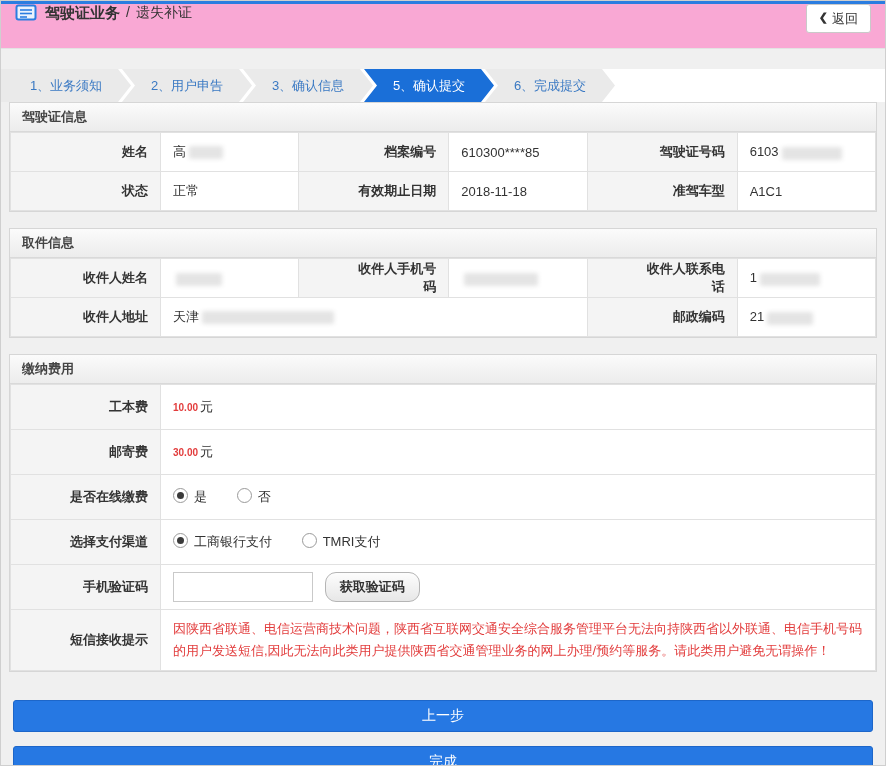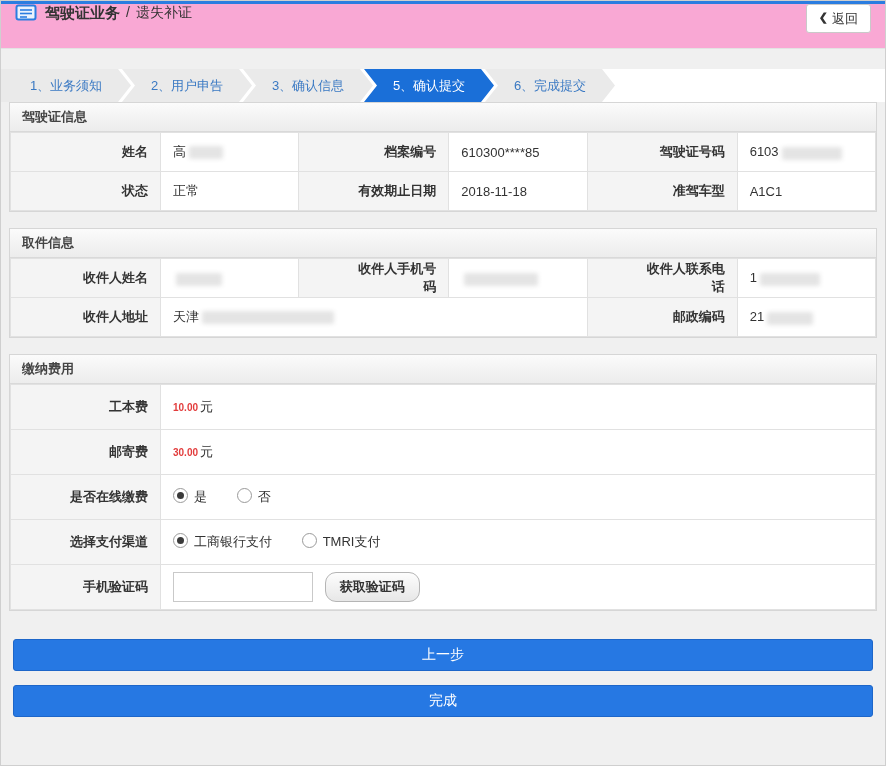--- a/index.html
+++ b/index.html
@@ -187,20 +187,26 @@
           </label>
         </td>
       </tr>
       <tr class="row-tall">
         <td class="lbl">手机验证码</td>
         <td class="val">
           <input class="captcha-input" type="text" value="" style="">
           <button class="captcha-btn">获取验证码</button>
         </td>
       </tr>
+      <tr>
+        <td class="lbl">短信接收提示</td>
+        <td class="val sms-val">
+          <div class="warn">因陕西省联通、电信运营商技术问题，陕西省互联网交通安全综合服务管理平台无法向持陕西省以外联通、电信手机号码的用户发送短信,因此无法向此类用户提供陕西省交通管理业务的网上办理/预约等服务。请此类用户避免无谓操作！</div>
+        </td>
+      </tr>
     </tbody>
       </table>
   </div>
 
   <div class="footer">
     <button class="btn-blue">上一步</button>
     <button class="btn-blue">完成</button>
   </div>
 </div>
 

